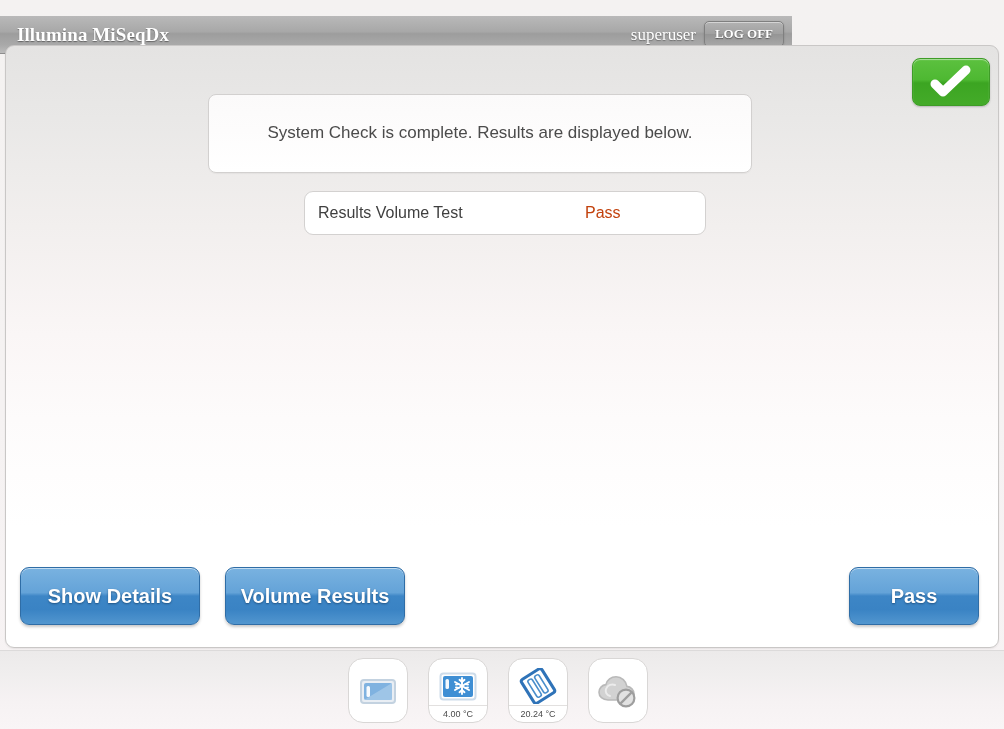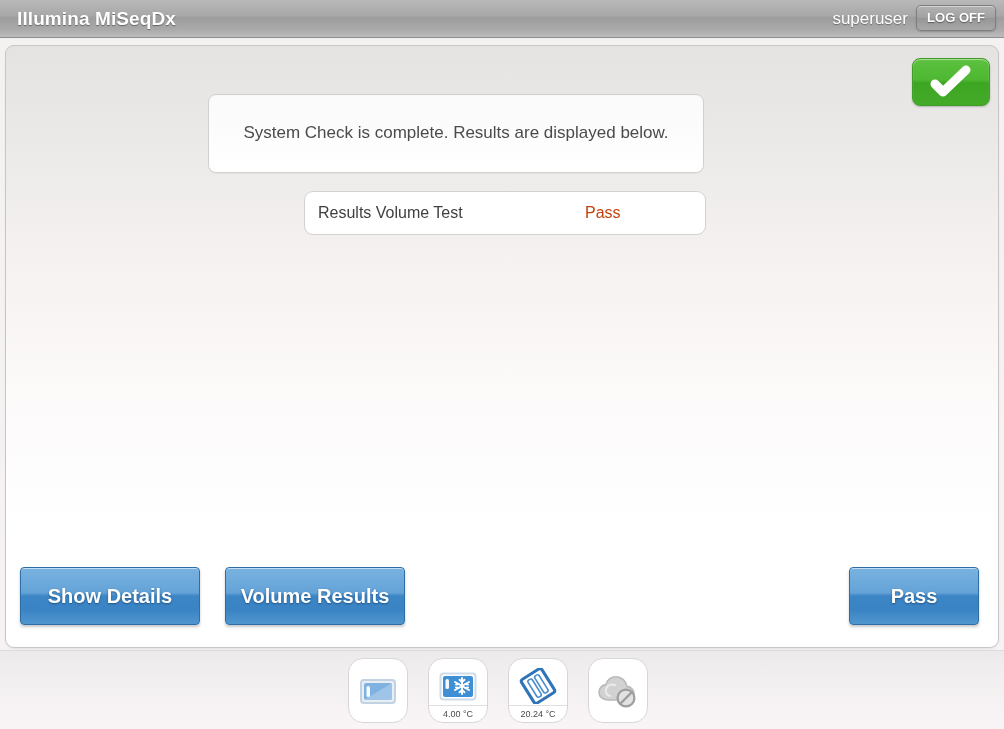--- a/index.html
+++ b/index.html
@@ -19,26 +19,27 @@
   #app {
     position: relative;
     width: 1004px;
     height: 729px;
     background: linear-gradient(to bottom, #f4f2f1 0%, #f5f2f2 55%, #f7f3f4 100%);
   }
 
   
   .titlebar {
     position: absolute;
-    left: 0; top: 0;
-    width: 1004px;
+    left: 0; top: 16px;
+    width: 792px;
     height: 38px;
     background: linear-gradient(to bottom, #b9b9b9 0%, #a8a8a8 42%, #9d9d9d 48%, #a9a9a9 78%, #bcbcbc 100%);
     border-bottom: 1px solid #8e8e8e;
     box-sizing: border-box;
+    font-family: Liberation Serif, serif;
   }
   .app-title {
     position: absolute;
     left: 17px;
     top: 8px;
     font-size: 19px;
     font-weight: bold;
     color: #ffffff;
     text-shadow: 0 1px 1px rgba(90,90,90,0.85);
     letter-spacing: 0.1px;
@@ -109,21 +110,21 @@
     box-shadow: inset 0 1px 1px rgba(255,255,255,0.5), 0 1px 2px rgba(0,0,0,0.22);
     box-sizing: border-box;
   }
   .status-badge svg { display:block; }
 
   
   .message-box {
     position: absolute;
     left: 202px;
     top: 48px;
-    width: 496px;
+    width: 544px;
     height: 79px;
     box-sizing: border-box;
     border: 1px solid #d2d0cf;
     border-radius: 8px;
     background: linear-gradient(to bottom, #fbfafa 0%, #fdfcfc 45%, #ffffff 100%);
     box-shadow: 0 1px 1px rgba(0,0,0,0.04);
   }
   .message-text {
     position: absolute;
     left: 0; right: 0;
@@ -157,21 +158,21 @@
     left: 280px;
     top: 12px;
     font-size: 16px;
     color: #c2410c;
   }
 
   
   .btn {
     position: absolute;
     box-sizing: border-box;
-    border-radius: 4px;
+    border-radius: 9px;
     border: 1px solid #2f6da6;
     background: linear-gradient(to bottom,
         #79b2e0 0%,
         #64a3d8 44%,
         #3d86c6 50%,
         #3a83c4 74%,
         #5196cf 100%);
     box-shadow: inset 0 1px 0 rgba(255,255,255,0.55),
                 0 2px 3px rgba(0,0,0,0.22);
     cursor: pointer;

